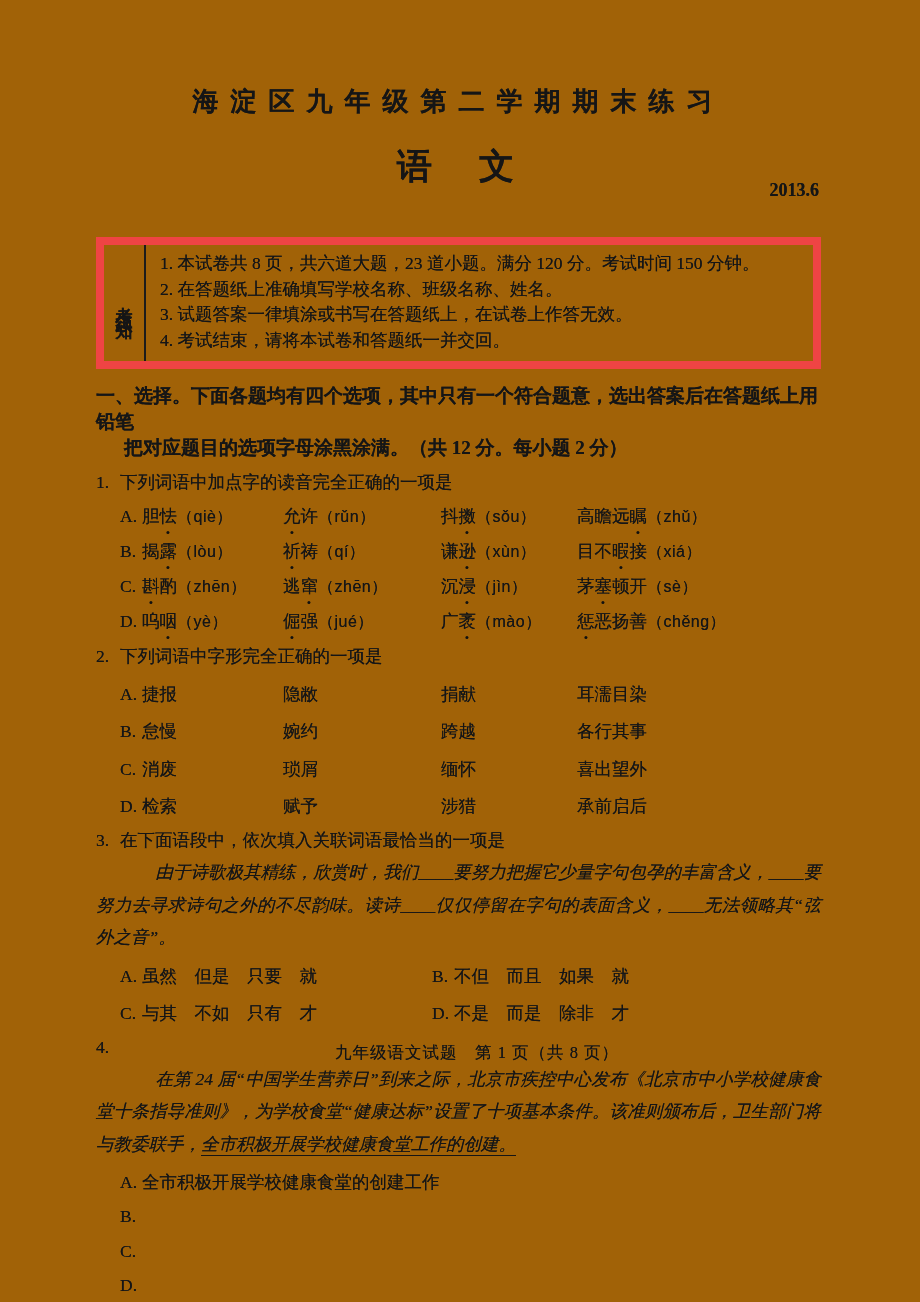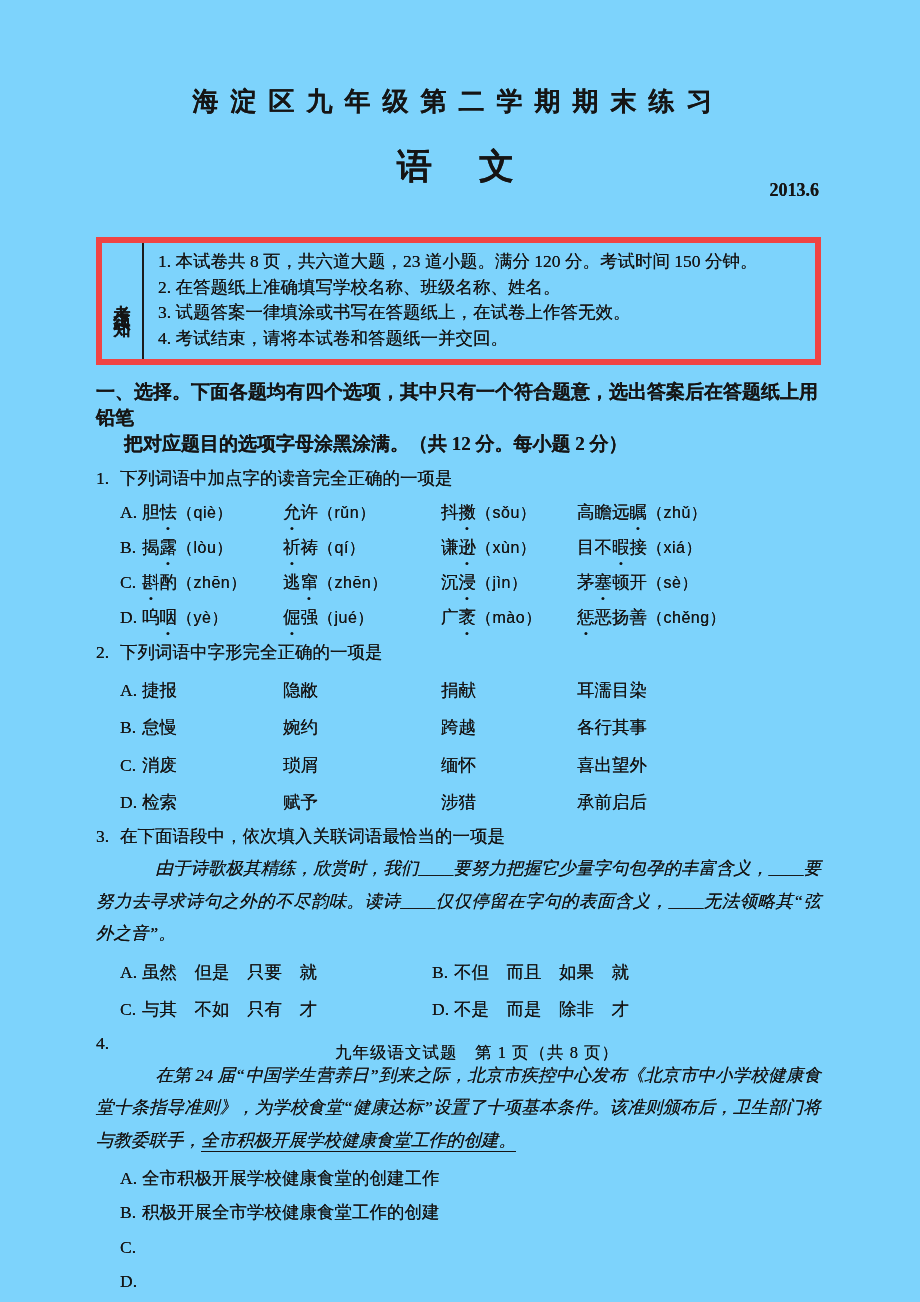--- a/index.html
+++ b/index.html
@@ -1,30 +1,30 @@
 <!DOCTYPE html>
 <html><head>
 <meta charset="utf-8">
 <style>
   * { margin:0; padding:0; box-sizing:border-box; }
   html,body { background:#e9e9e9; }
   .page {
     position:relative; width:920px; height:1302px; margin:0 auto;
-    background:#7dd3fc; color:#151515; overflow:hidden;
+    background:#a16207; color:#151515; overflow:hidden;
     font-family:"Liberation Serif","DejaVu Serif",serif;
     text-shadow:0 0 .45px #222;
   }
   .content { padding:84px 99px 0 96px; }
 
   .title { text-align:center; font-size:26px; font-weight:700; letter-spacing:12px; white-space:nowrap; }
   .subject-row { position:relative; margin-top:24px; text-align:center; height:62px; }
   .subject { font-size:35px; font-weight:700; letter-spacing:6px; }
   .exam-date { position:absolute; right:2px; bottom:4px; font-size:18px; font-weight:700; }
 
-  .notice { display:flex; border:6px solid #ef4444; margin-top:32px; }
+  .notice { display:flex; border:8px solid #ef4444; margin-top:32px; }
   .notice-label {
     width:42px; border-right:2px solid #1c1c1c; display:flex; align-items:center; justify-content:center;
     font-weight:700; font-size:17px;
   }
   .notice-label span { writing-mode:vertical-rl; text-orientation:upright; letter-spacing:5px; }
   .notice-items { flex:1; padding:6px 8px 8px 14px; font-size:17.5px; }
   .notice-items li { list-style:none; line-height:25.5px; }
 
   .section-head { margin-top:14px; font-weight:700; font-size:19px; line-height:26px; }
   .section-head .l2 { padding-left:28px; }
@@ -192,21 +192,20 @@
             <span class="qnum">4.</span>
           </div>
           <div class="passage p4"><span class="seg">在第 24 届“中国学生营养日”到来之际，北京市疾控中心发布《北京市中小学校健康食堂十条指导准则》，为学校食堂“健康达标”设置了十项基本条件。该准则颁布后，卫生部门将与教委联手，</span><span class="seg useg">全市积极开展学校健康食堂工作的创建。</span></div>
           <div class="options stack">
             <div class="opt">
               <span class="olabel">A.</span>
               <span class="otext">全市积极开展学校健康食堂的创建工作</span>
             </div>
             <div class="opt">
               <span class="olabel">B.</span>
-              <span class="otext">积极开展全市学校健康食堂工作的创建</span>
             </div>
             <div class="opt">
               <span class="olabel">C.</span>
             </div>
             <div class="opt">
               <span class="olabel">D.</span>
             </div>
           </div>
         </div>
       </div>

